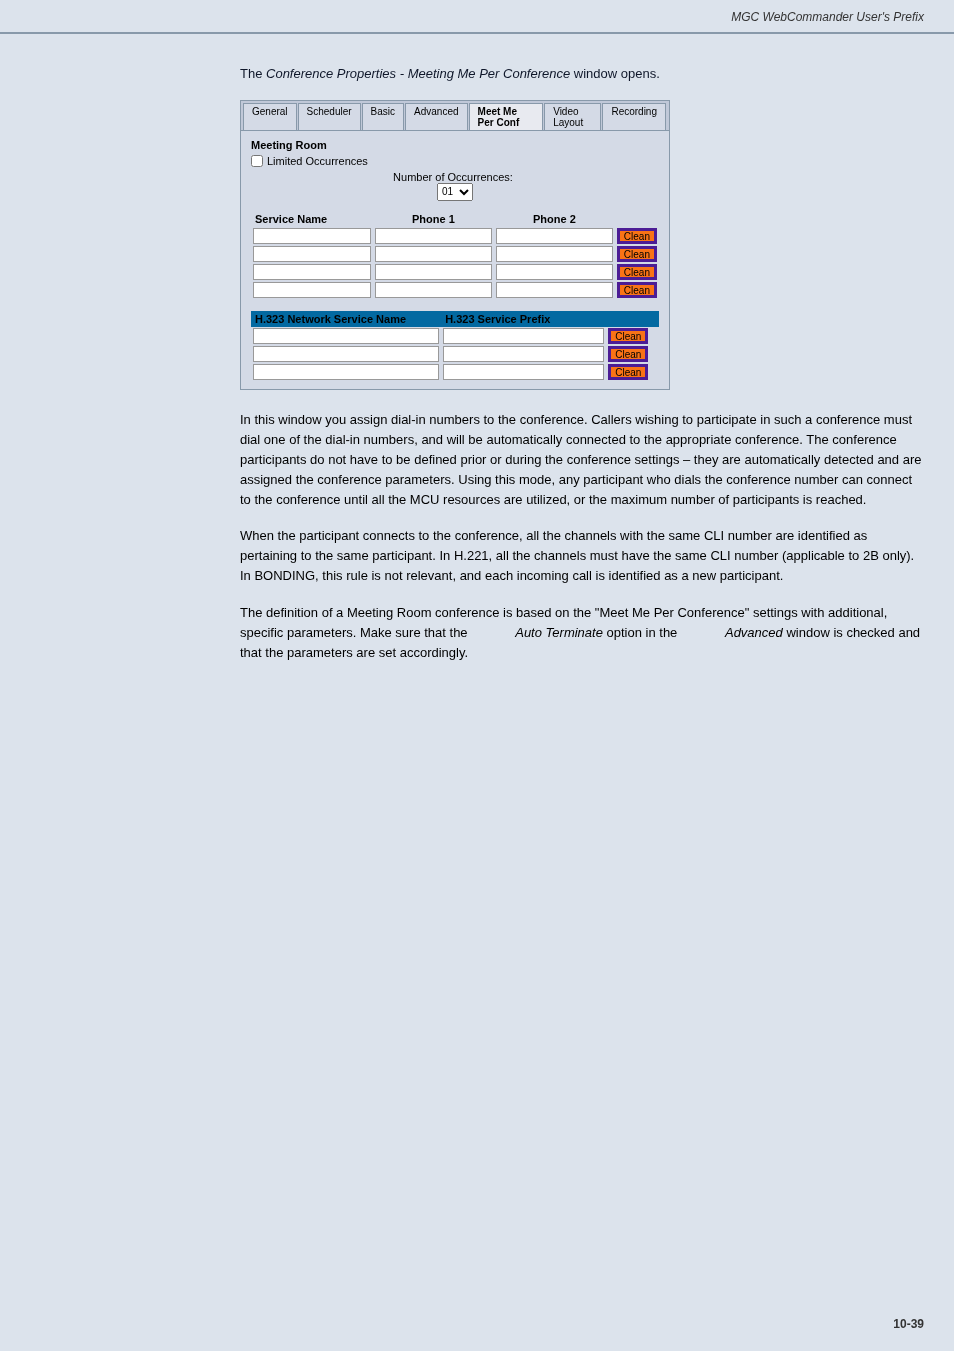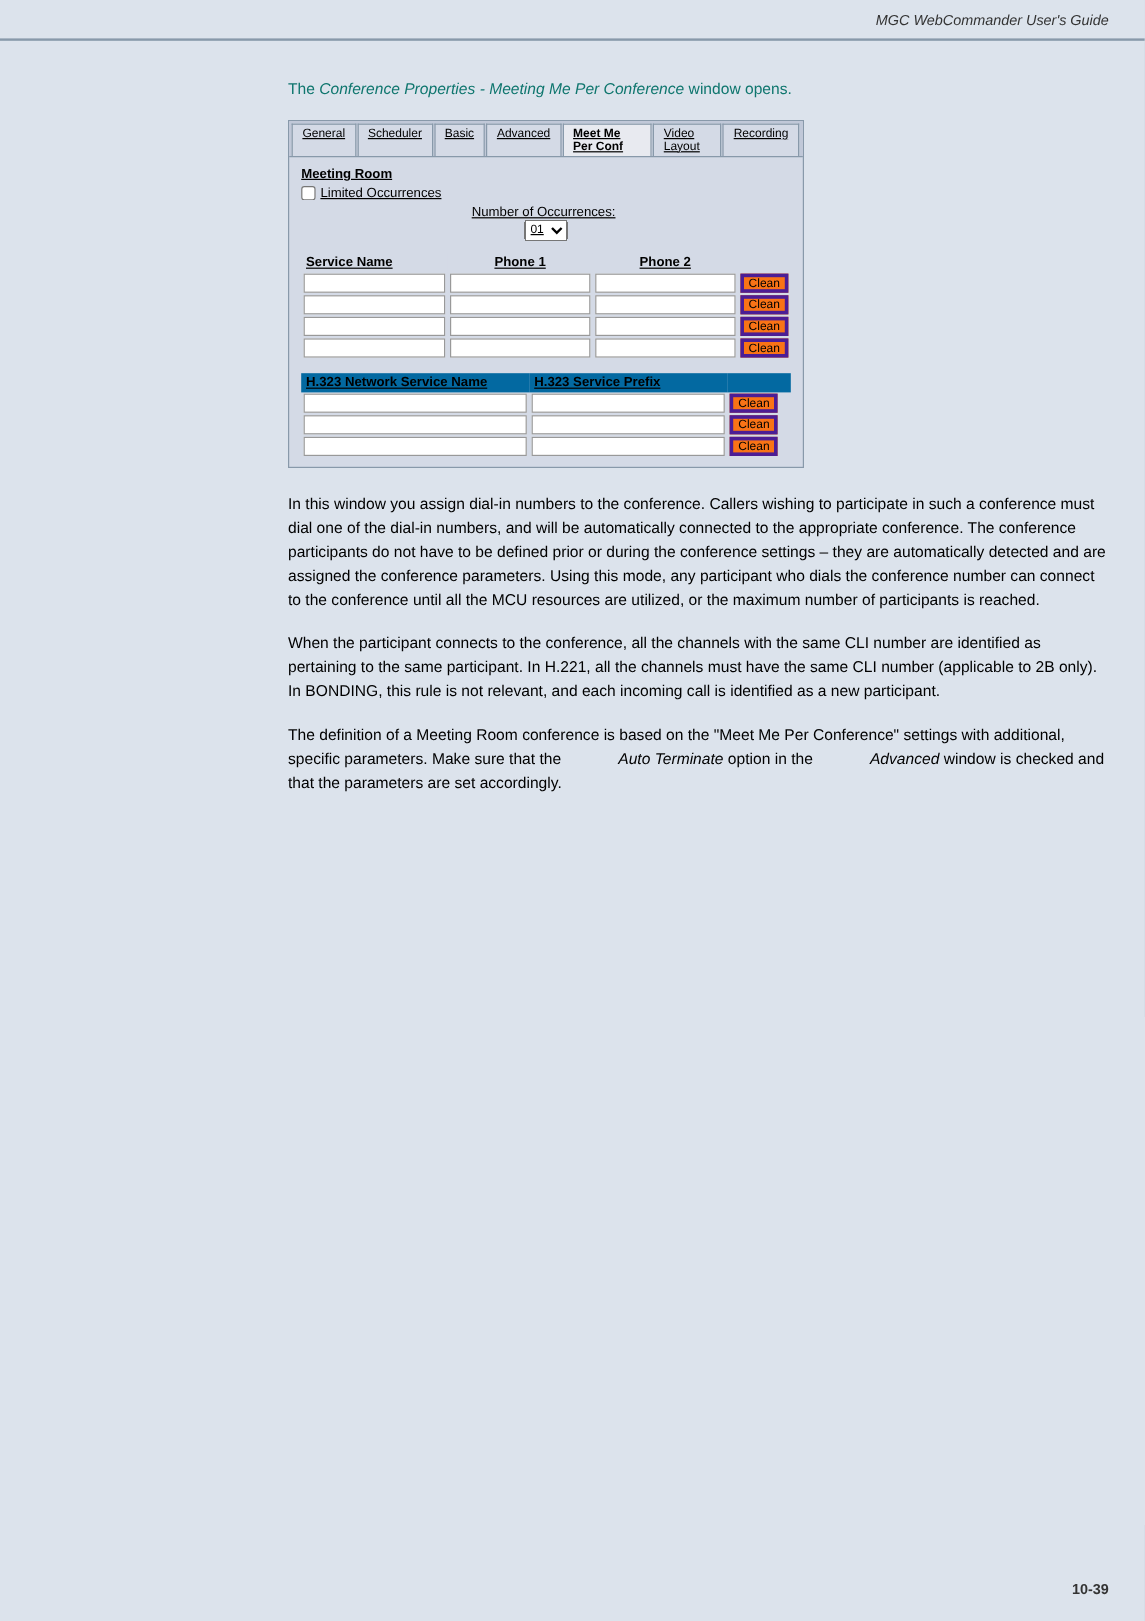--- a/index.html
+++ b/index.html
@@ -28,35 +28,34 @@
     .header-title {
       font-size: 12px;
       color: #333;
       font-style: italic;
     }
     .content {
       padding: 30px 30px 30px 240px;
     }
     .intro-text {
       font-size: 13px;
-      color: #0f766e;
+      color: #0f172a;
       margin-bottom: 16px;
       line-height: 1.5;
     }
     .intro-text em {
       font-style: italic;
     }
     
     .dialog-window {
       background: #d4dae6;
       border: 1px solid #8899aa;
       width: 430px;
       margin-bottom: 20px;
       font-size: 11px;
-      text-decoration: underline;
     }
     .dialog-tabs {
       display: flex;
       background: #c0c8d8;
       border-bottom: 1px solid #8899aa;
       padding: 2px 2px 0 2px;
     }
     .dialog-tab {
       padding: 2px 8px;
       border: 1px solid #8899aa;
@@ -174,21 +173,21 @@
       font-weight: bold;
       color: #333;
     }
   </style>
 </head>
 <body>
 
 <div class="page">
 
   <div class="header">
-    <span class="header-title">MGC WebCommander User's Guide</span>
+    <span class="header-title">MGC WebCommander User's Prefix</span>
   </div>
 
   <div class="content">
 
     <p class="intro-text">
       <span>The </span><em>Conference Properties - Meeting Me Per Conference</em><span> window opens.</span>
     </p>
 
     <div class="dialog-window">
 

